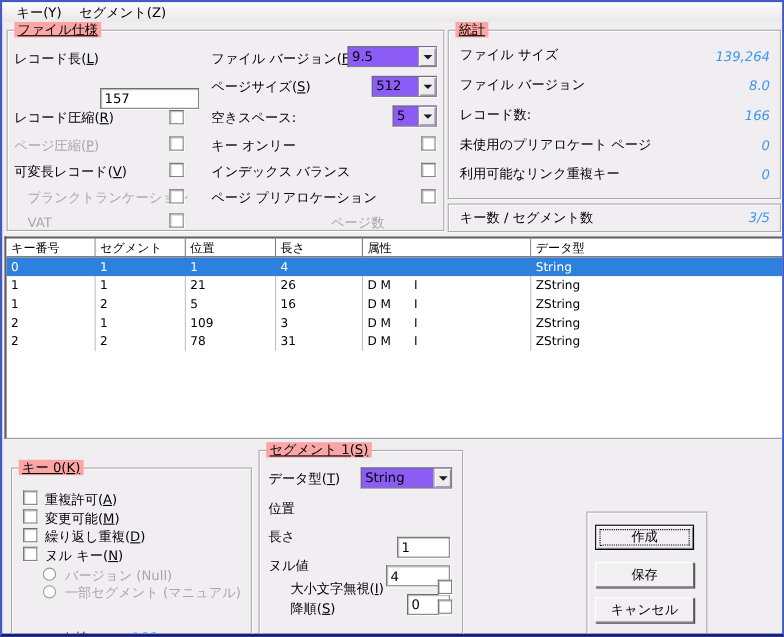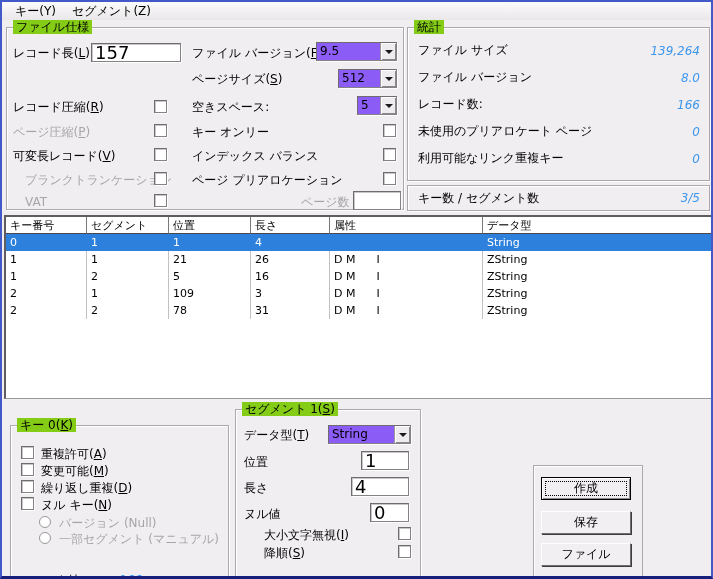--- a/index.html
+++ b/index.html
@@ -18,33 +18,33 @@
     display:flex; align-items:center; padding-left:7px; gap:4px;
   }
   .menu-item { padding:1px 6px; cursor:default; }
 
   
   .group {
     position:absolute; border:1px solid #ACA9AC;
     box-shadow:1px 1px 0 #FFFFFF, inset 1px 1px 0 #FFFFFF;
   }
   .group > .legend {
-    position:absolute; top:-8px; left:6px; background:#84cc16; padding:0 3px;
-    line-height:14px; white-space:nowrap;
+    position:absolute; top:-8px; left:6px; background:#fca5a5; padding:0 3px;
+    line-height:14px; white-space:nowrap;text-decoration:underline;
   }
   .lbl { position:absolute; white-space:nowrap; line-height:14px; }
   .dis { color:#A8A5A8; }
   .blue { color:#3D97EC;font-style:italic; }
 
   
   .tin {
     position:absolute; background:#fff; border:1px solid #848284;
     border-top-color:#6e6c6e; border-left-color:#6e6c6e;
     box-shadow:inset 1px 1px 0 #c9c6c9, 1px 1px 0 #fdfdfd;
-    font-size:18px; padding:1px 3px; outline:none;
+    font-size:12px; padding:1px 3px; outline:none;margin-top:37px;
   }
 
   
   .combo {
     position:absolute; background:#8b5cf6; border:1px solid #848284;
     border-top-color:#6e6c6e; border-left-color:#6e6c6e;
     box-shadow:1px 1px 0 #fdfdfd; display:flex;
   }
   .combo .val { flex:1; padding:1px 3px; overflow:hidden; white-space:nowrap; }
   .combo .btn {
@@ -292,15 +292,15 @@
 
 <div class="btnframe">
   <div class="pbtn" style="top:45px;">
     <span>保存</span>
   </div>
   <div class="pbtn default" style="top:11px;">
     <span class="focus-rect"></span>
     <span>作成</span>
   </div>
   <div class="pbtn" style="top:77px;">
-    <span>ファイル</span>
+    <span>キャンセル</span>
   </div>
 </div>
 
 </body></html>

